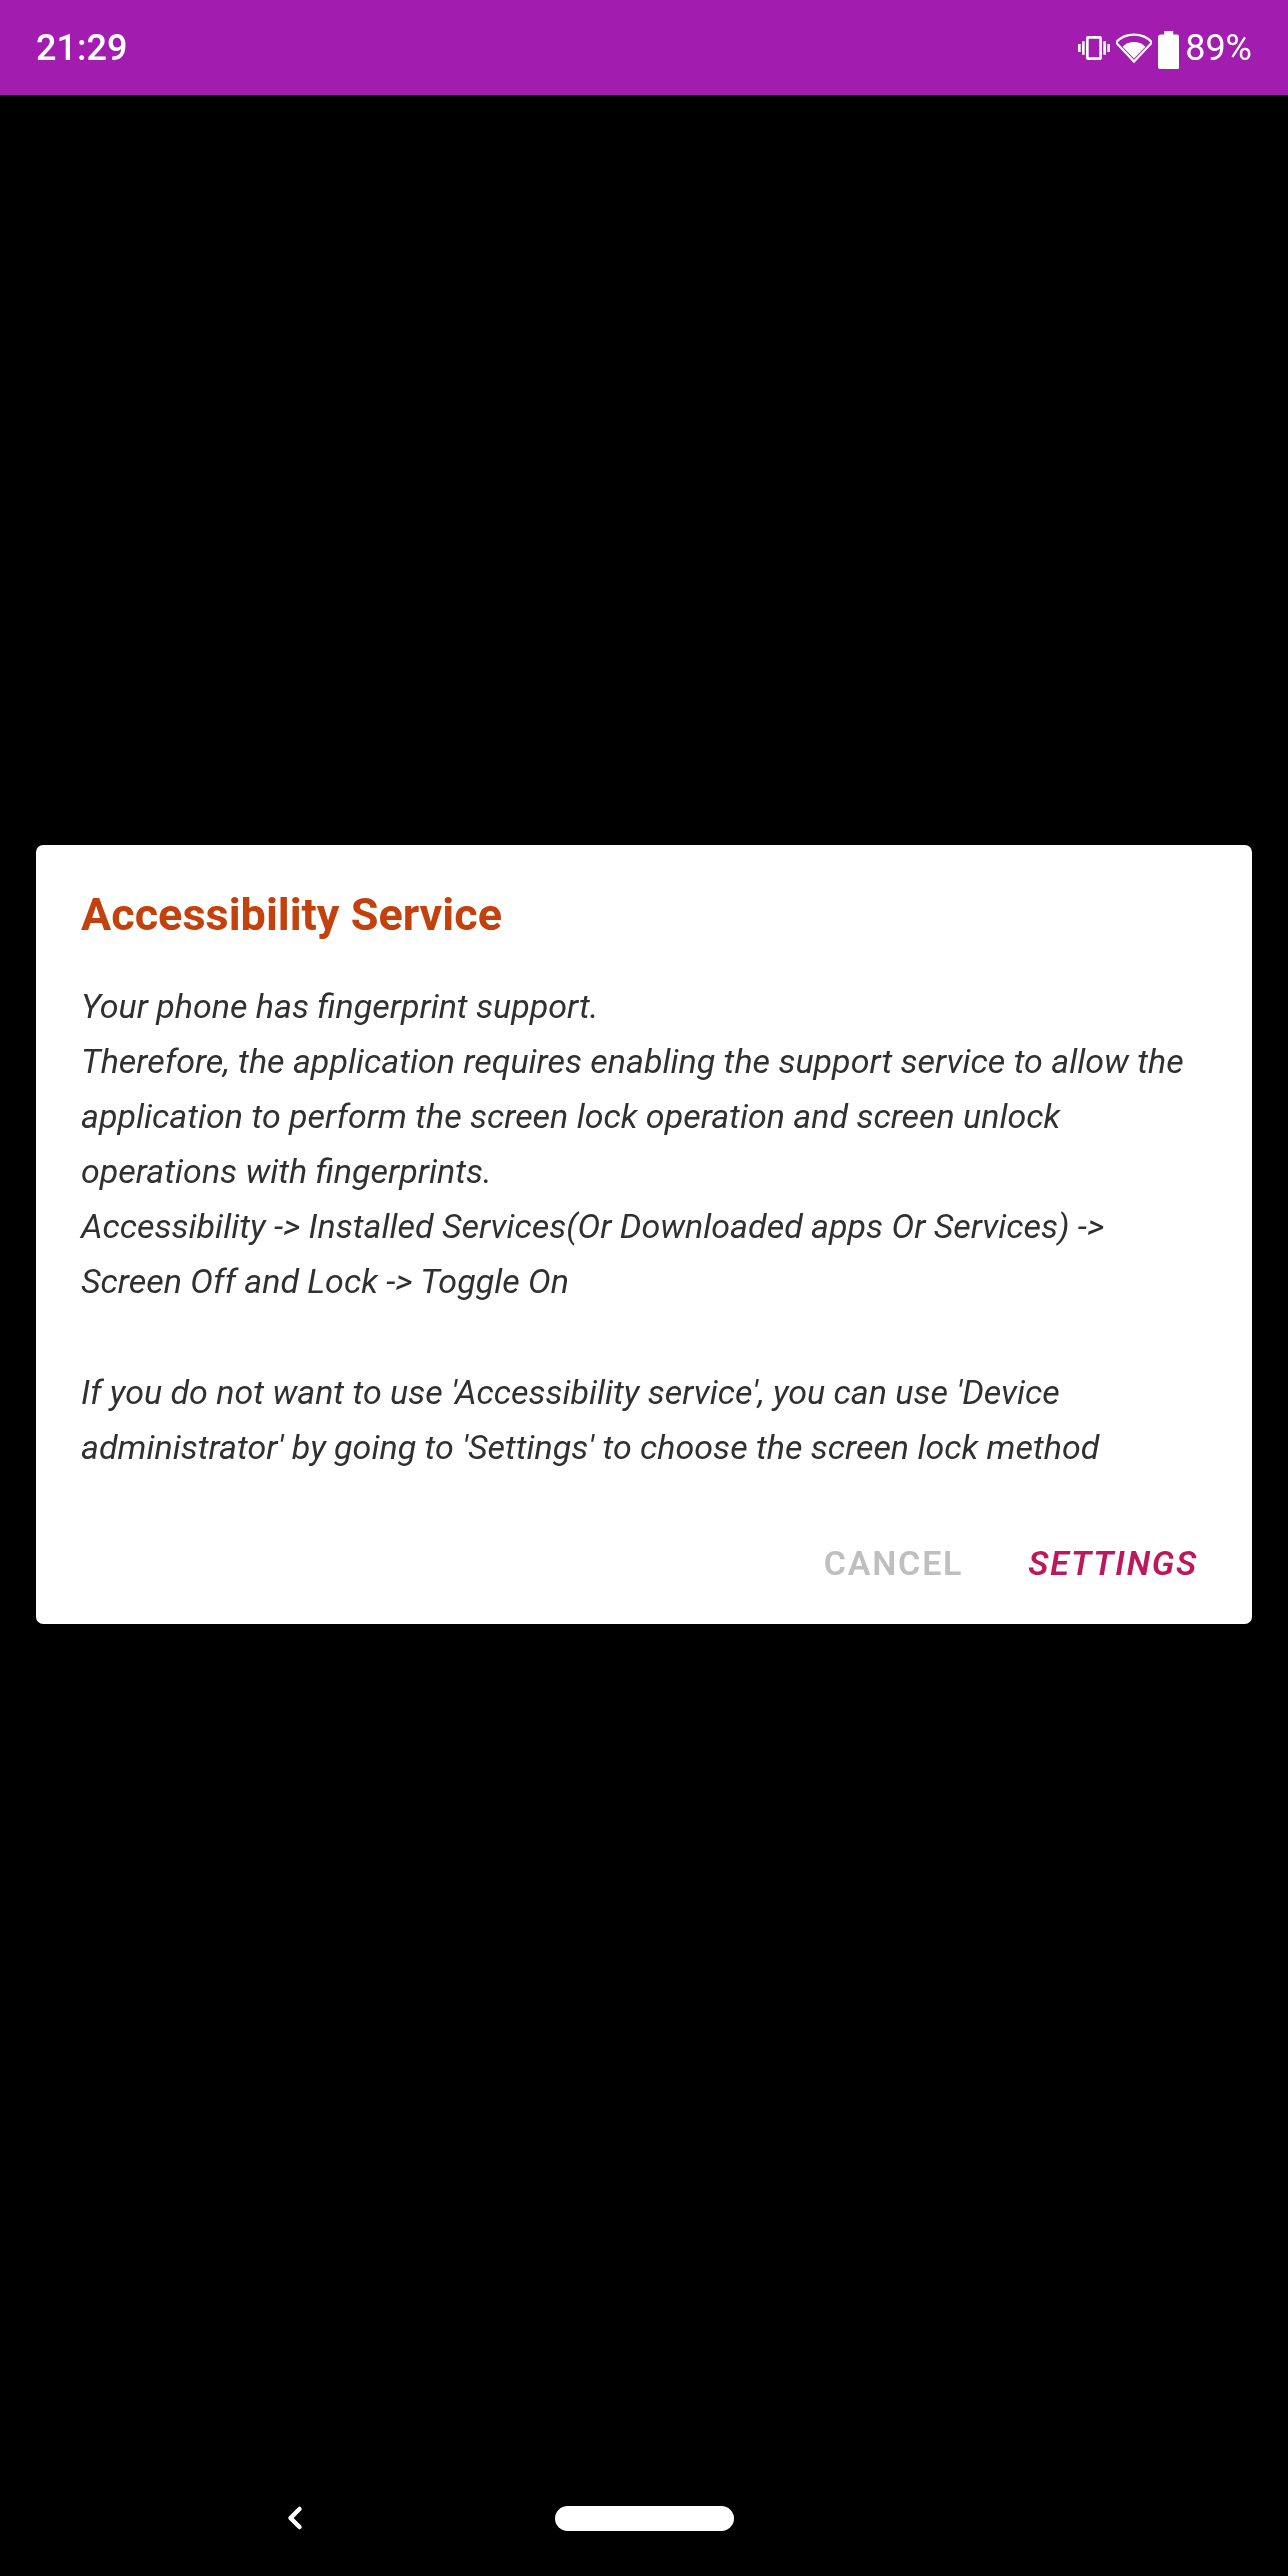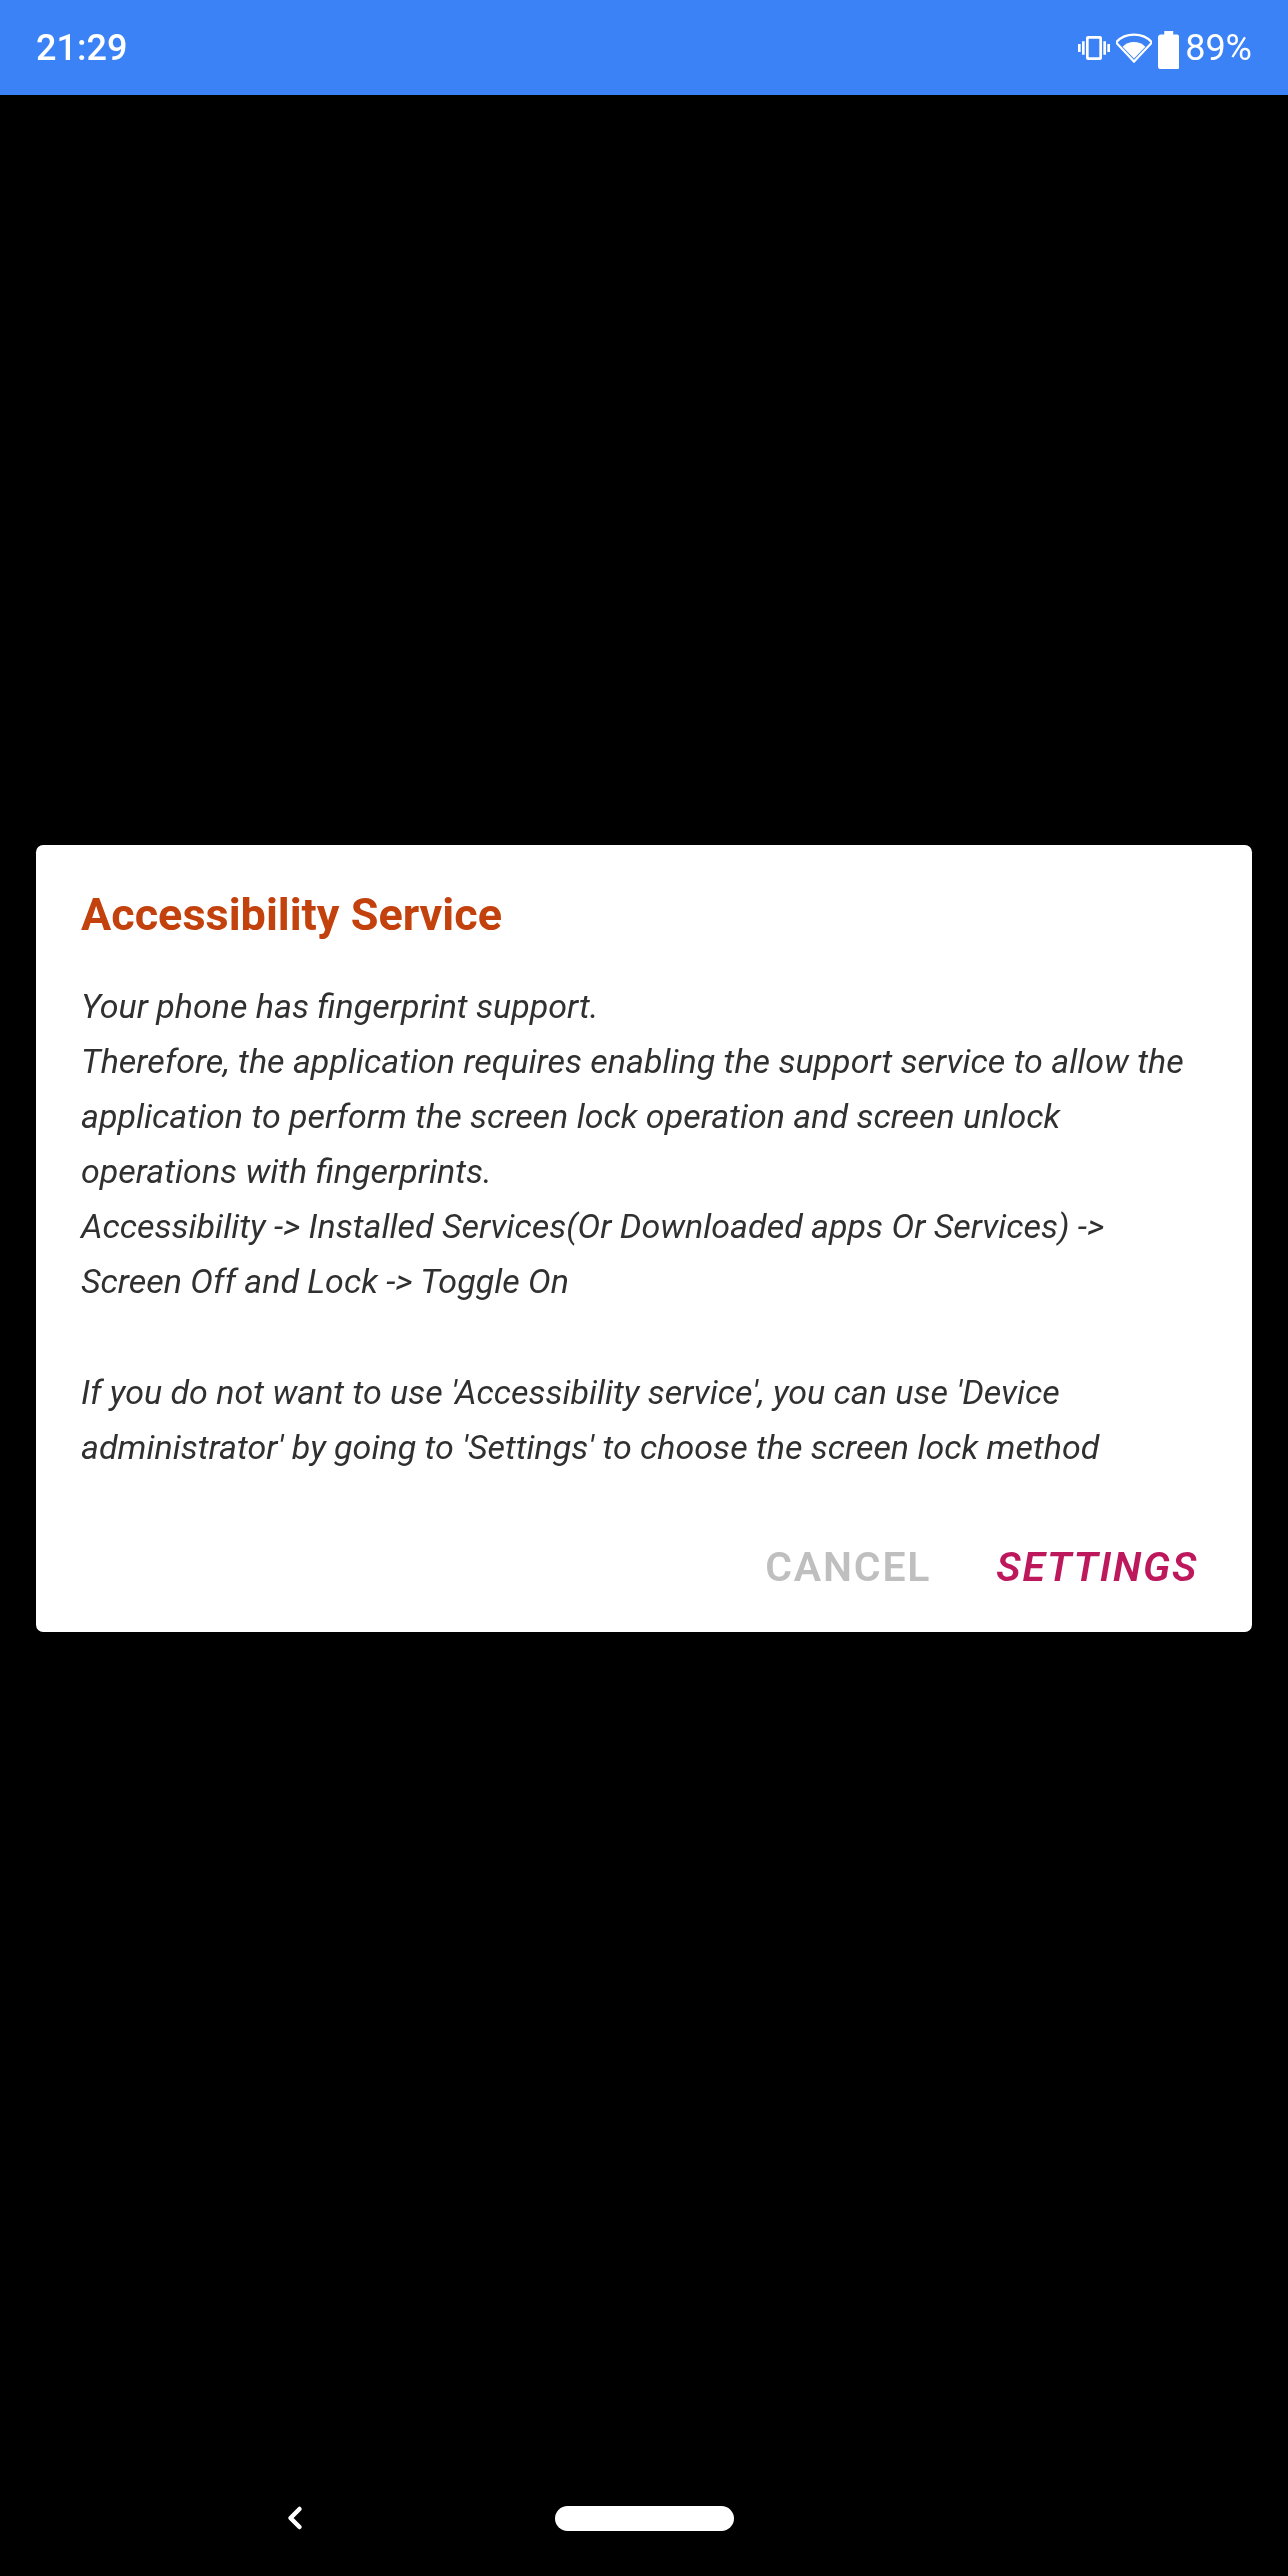--- a/index.html
+++ b/index.html
@@ -11,21 +11,21 @@
       width: 1288px;
       height: 2576px;
       background: #000000;
       font-family: Roboto, -apple-system, sans-serif;
       position: relative;
       overflow: hidden;
     }
     .status-bar {
       width: 100%;
       height: 95px;
-      background: #3b82f6;
+      background: #a21caf;
       display: flex;
       justify-content: space-between;
       align-items: center;
       padding: 12px 36px;
       color: #ffffff;
     }
     .status-time {
       font-size: 36px;
       font-weight: 500;
     }
@@ -76,21 +76,21 @@
     }
     .dialog-actions {
       display: flex;
       justify-content: flex-end;
       align-items: center;
       gap: 47px;
     }
     .dialog-button {
       background: none;
       border: none;
-      font-size: 41px;
+      font-size: 34px;
       font-weight: 600;
       letter-spacing: 1.8px;
       cursor: pointer;
       padding: 14.3px 9px;
       text-align: right;
       font-family: inherit;
     }
     .btn-cancel {
       color: #bfbfbf;
     }

